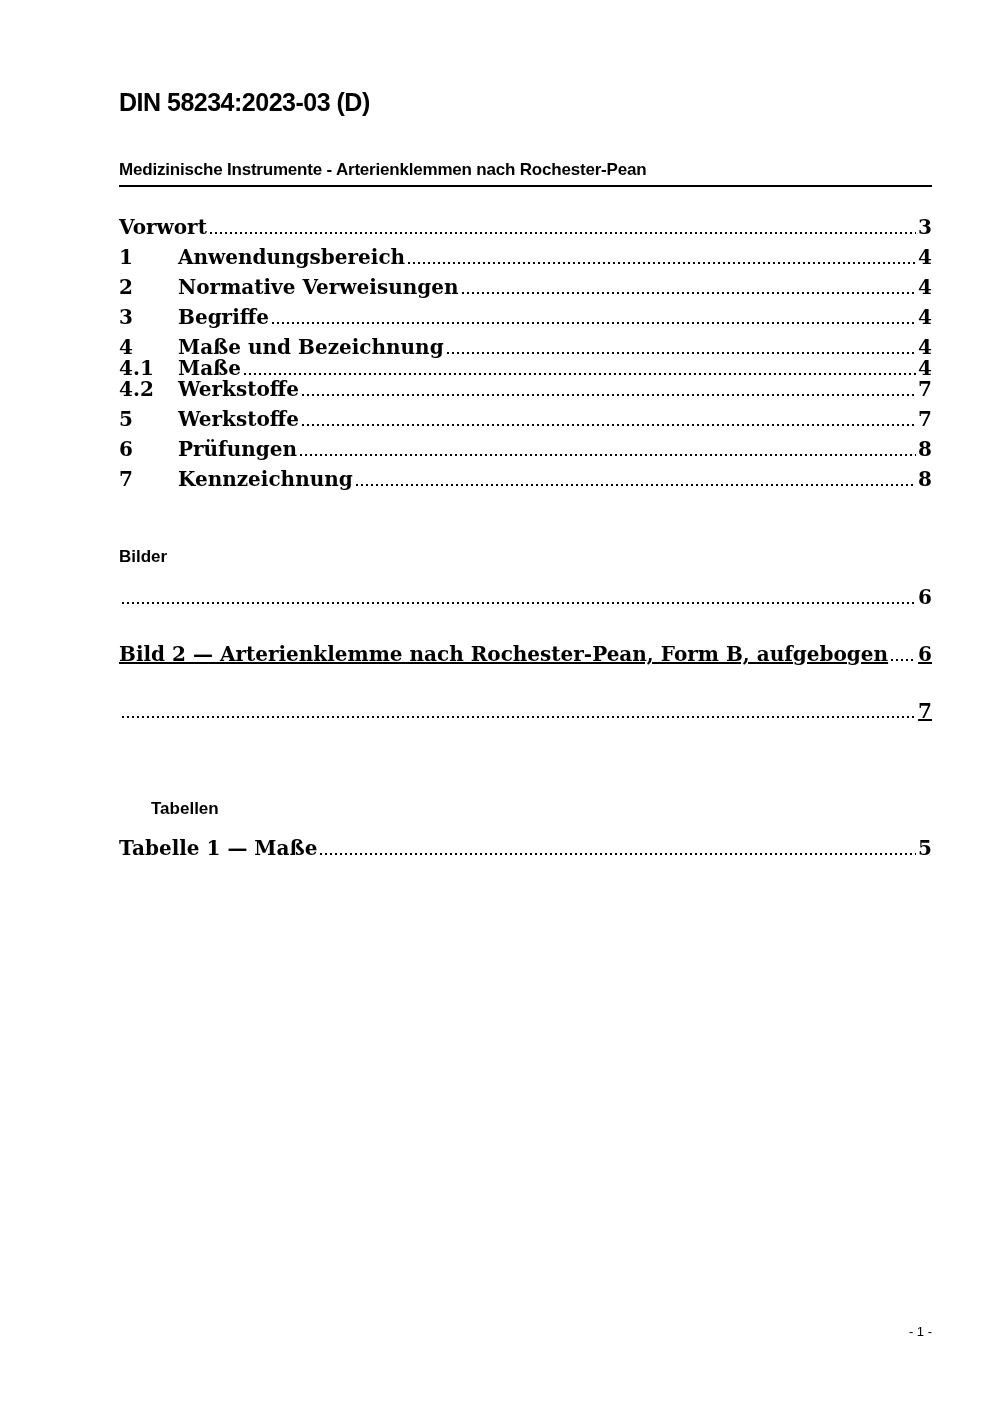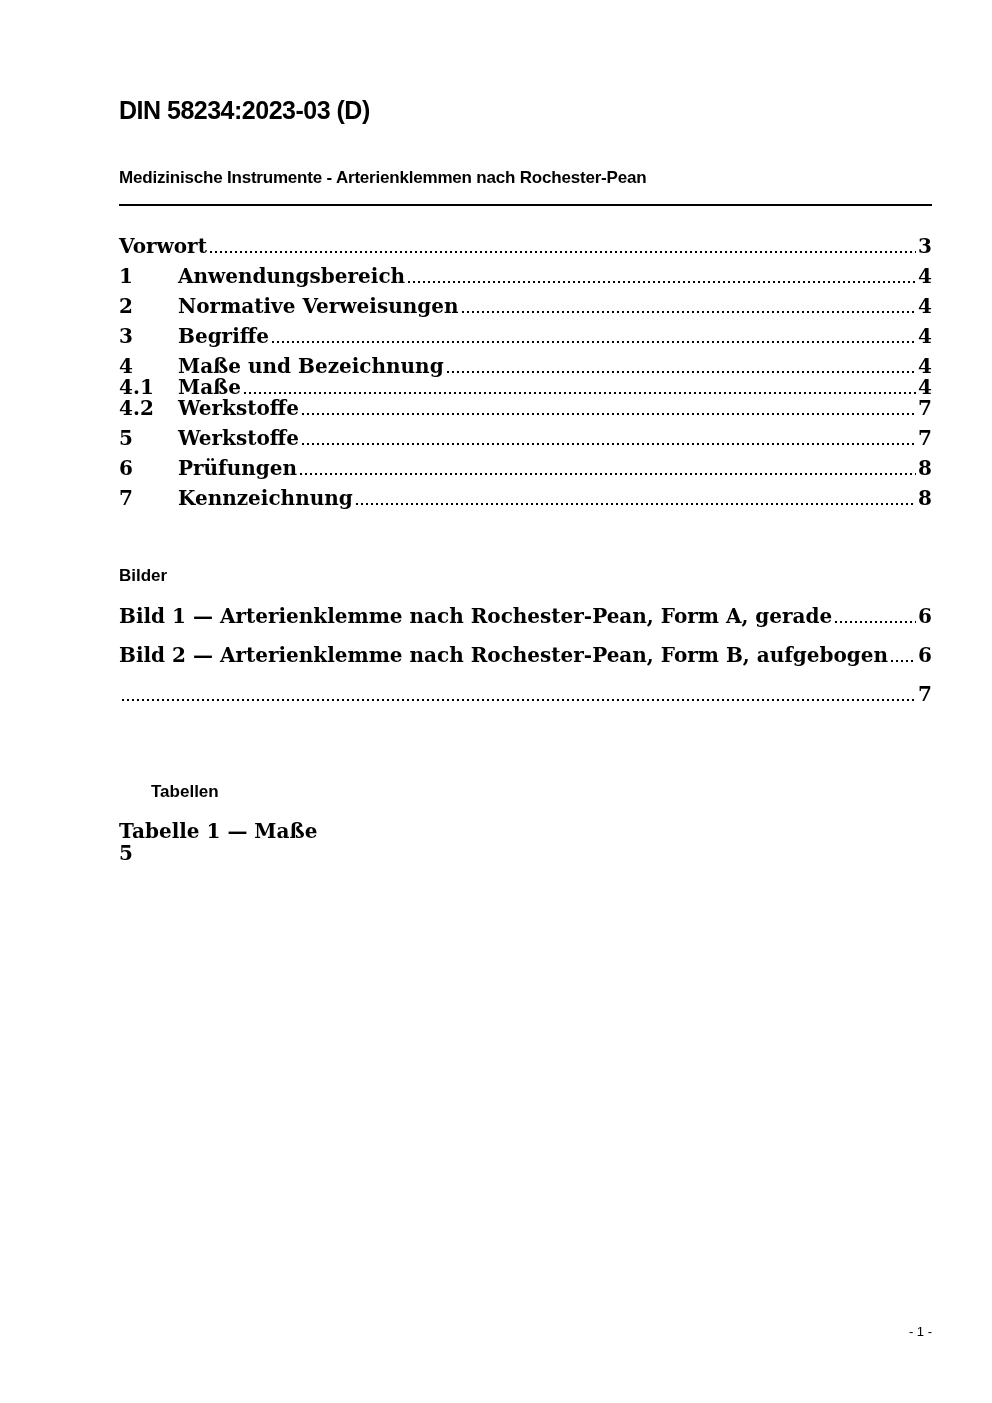--- a/index.html
+++ b/index.html
@@ -10,36 +10,36 @@
   body {
     width: 992px;
     height: 1403px;
     position: relative;
     font-family: "Liberation Sans", sans-serif;
     color: #000;
   }
   .content {
     position: absolute;
     left: 119px;
-    top: 8px;
+    top: 0;
     width: 813px;
   }
   .doc-title {
     margin-top: 88px;
     font-size: 25px;
     font-weight: bold;
     line-height: 28px;
     letter-spacing: -0.5px;
   }
   .doc-subtitle {
     margin-top: 44px;
     font-size: 17px;
     font-weight: bold;
     line-height: 20px;
-    padding-bottom: 16px;
+    padding-bottom: 5px;
     border-bottom: 2px solid #000;
     letter-spacing: -0.2px;
   }
   .toc-header {
     display: flex;
     justify-content: space-between;
     align-items: flex-end;
     margin-top: 42px;
   }
   .toc-heading {
@@ -83,23 +83,23 @@
   .sec-heading {
     font-size: 17px;
     font-weight: bold;
     line-height: 19px;
   }
   .mt-first  { margin-top: 31px; }
   .mt-row    { margin-top: 11px; }
   .mt-sub    { margin-top: 2px;  }
   .mt-bilder-head   { margin-top: 58px; }
   .mt-fig-first     { margin-top: 22px; }
-  .mt-fig           { margin-top: 20px; }
+  .mt-fig           { margin-top: 38px; text-decoration: underline; }
   .mt-tabellen-head { margin-top: 78px; margin-left: 32px; }
-  .mt-tab-first     { margin-top: 21px; flex-direction: column; }
+  .mt-tab-first     { margin-top: 21px; }
   .footer {
     position: absolute;
     top: 1324px;
     left: 119px;
     width: 813px;
     text-align: right;
     font-size: 13px;
     line-height: 16px;
   }
 </style>
@@ -178,21 +178,20 @@
   <div class="row mt-row">
     <span class="num">7</span>
     <span class="lbl">Kennzeichnung</span>
     <span class="leader"></span>
     <span class="pg">8</span>
   </div>
 
   <div class="sec-heading mt-bilder-head">Bilder</div>
 
   <div class="row mt-fig-first">
-    <span class="lbl">Bild 1 — Arterienklemme nach Rochester-Pean, Form A, gerade</span>
     <span class="leader"></span>
     <span class="pg">6</span>
   </div>
 
   <div class="row mt-fig">
     <span class="lbl">Bild 2 — Arterienklemme nach Rochester-Pean, Form B, aufgebogen</span>
     <span class="leader"></span>
     <span class="pg">6</span>
   </div>
 

